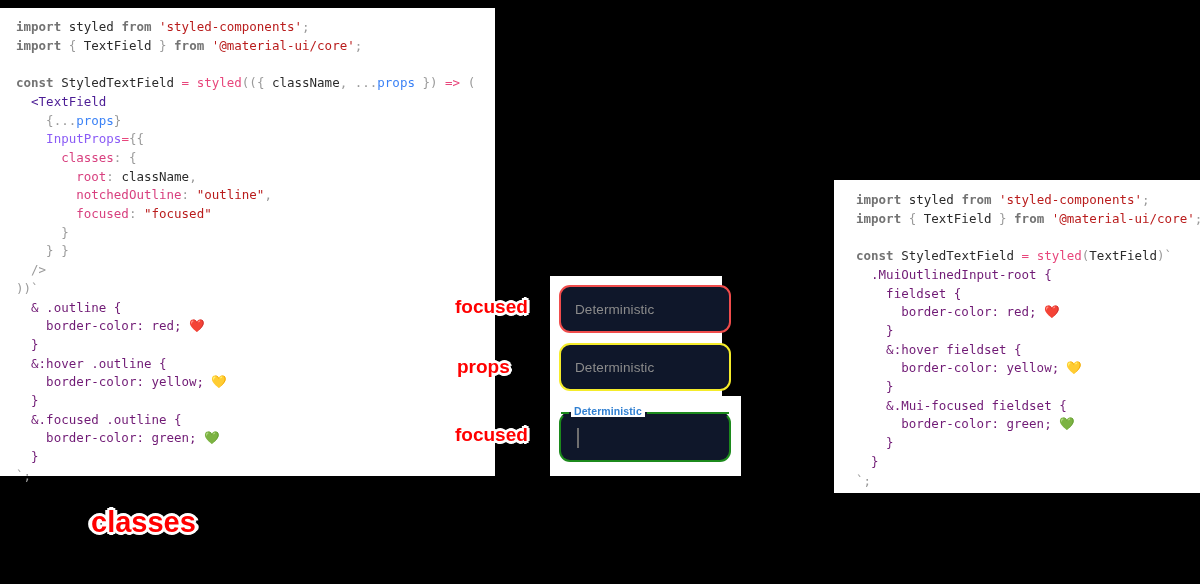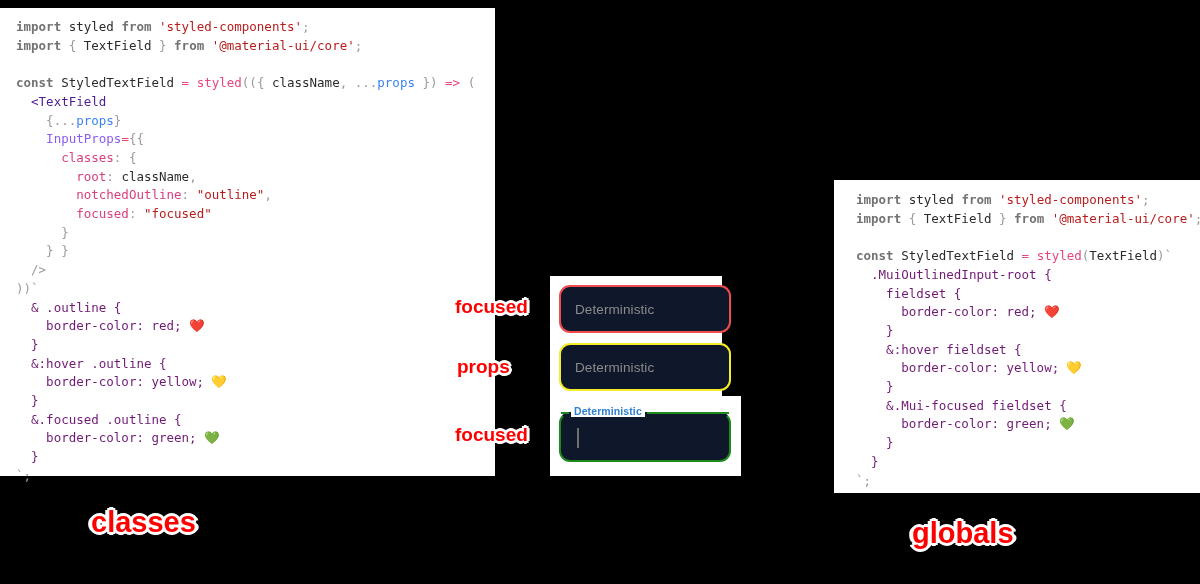--- a/index.html
+++ b/index.html
@@ -161,15 +161,14 @@
     <span class="caret"></span>
   </div>
 
   <div class="callout" id="callout-default">focused</div>
   <div class="callout" id="callout-hover">props</div>
   <div class="callout" id="callout-focused">focused</div>
 
   <div class="code-panel" id="code-right"><div><span class="t-kw">import</span><span class="t-dark"> </span><span class="t-id">styled</span><span class="t-dark"> </span><span class="t-kw">from</span><span class="t-dark"> </span><span class="t-str">'styled-components'</span><span class="t-punc">;</span></div><div><span class="t-kw">import</span><span class="t-dark"> </span><span class="t-punc">{</span><span class="t-id"> TextField </span><span class="t-punc">}</span><span class="t-dark"> </span><span class="t-kw">from</span><span class="t-dark"> </span><span class="t-str">'@material-ui/core'</span><span class="t-punc">;</span></div><div>&nbsp;</div><div><span class="t-kw">const</span><span class="t-dark"> </span><span class="t-id">StyledTextField</span><span class="t-dark"> </span><span class="t-op">=</span><span class="t-dark"> </span><span class="t-fn">styled</span><span class="t-punc">(</span><span class="t-id">TextField</span><span class="t-punc">)`</span></div><div><span class="t-css">  .MuiOutlinedInput-root {</span></div><div><span class="t-css">    fieldset {</span></div><div><span class="t-css">      border-color: red; </span><span class="emoji">❤️</span></div><div><span class="t-css">    }</span></div><div><span class="t-css">    &amp;:hover fieldset {</span></div><div><span class="t-css">      border-color: yellow; </span><span class="emoji">💛</span></div><div><span class="t-css">    }</span></div><div><span class="t-css">    &amp;.Mui-focused fieldset {</span></div><div><span class="t-css">      border-color: green; </span><span class="emoji">💚</span></div><div><span class="t-css">    }</span></div><div><span class="t-css">  }</span></div><div><span class="t-punc">`;</span></div></div>
 
   <div class="big-label" id="label-classes">classes</div>
-  <div class="big-label" id="label-globals">globals</div>
 
 </div>
 
 </body></html>

